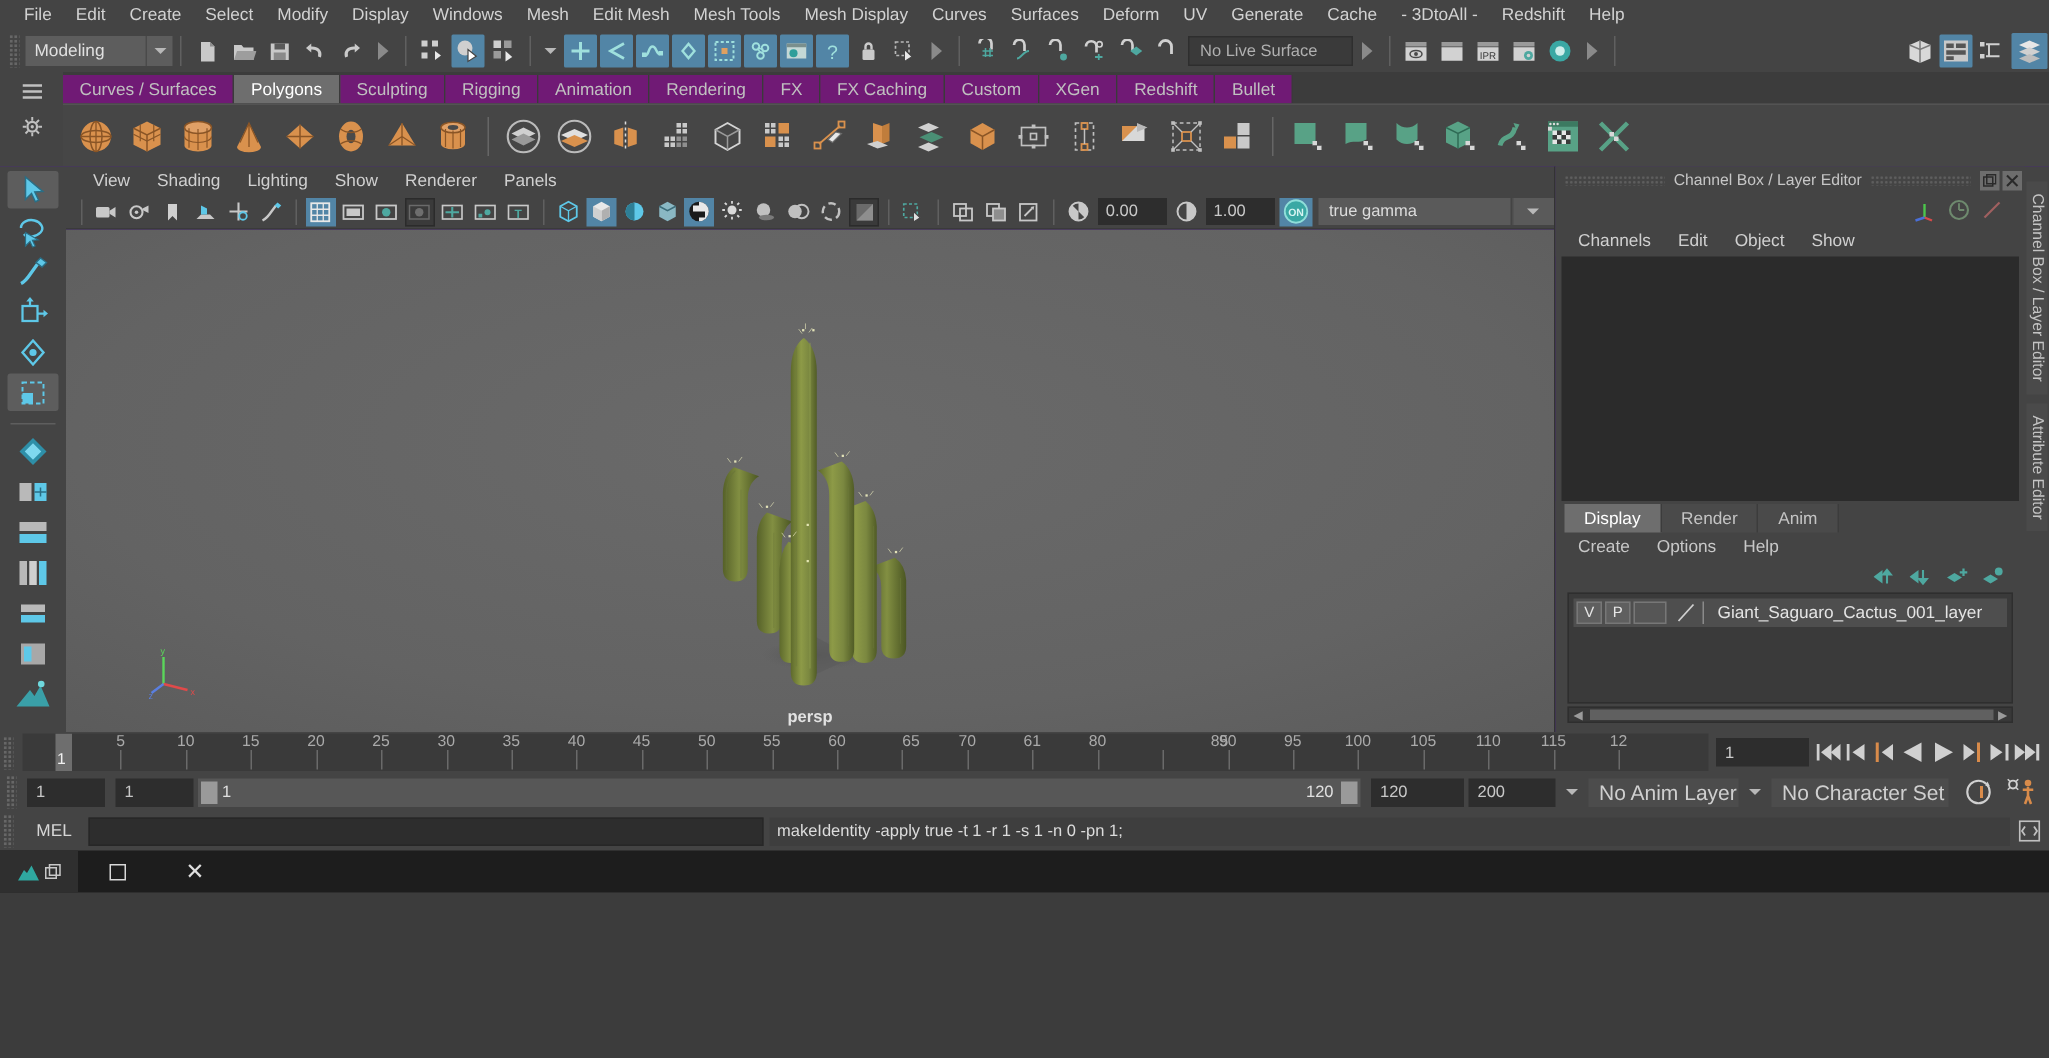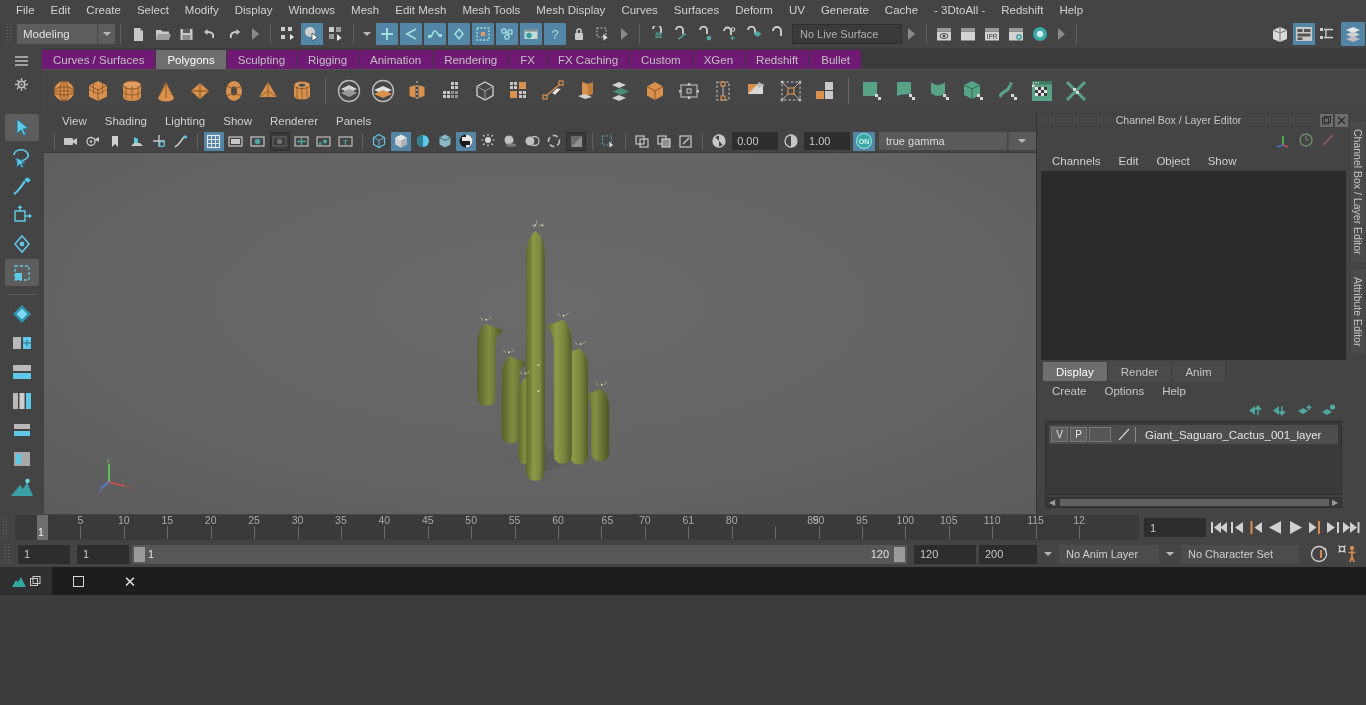--- a/index.html
+++ b/index.html
@@ -136,21 +136,21 @@
   .tl-cursor-lbl { position:absolute; top:11px; font-size:10.5px; color:#f0f0f0; }
   .tl-frame { width:62px;height:19px;background:#2d2d2d;color:#ccc;font-size:11px;display:flex;align-items:center;padding-left:6px;margin:0 5px; }
   .tl-transport { display:flex; align-items:center; gap:3px; padding-right:6px; }
 
   
   .range-wrap { flex:0 0 26px; background:#444444; display:flex; align-items:center; padding-left:4px; gap:3px; }
   .rfield { height:19px; background:#2d2d2d; color:#c8c8c8; font-size:11px; display:flex; align-items:center; padding-left:6px; }
   .range-slider { flex:1; height:19px; background:#575757; position:relative; display:flex; align-items:center; }
   .rs-handle { width:11px;height:15px;background:#9a9a9a;position:absolute; }
   .rs-lbl { position:absolute; font-size:11px; color:#e0e0e0; }
-  .combo { height:19px; background:#4c4c4c; color:#cfcfcf; font-size:11px; display:flex; align-items:center; padding-left:7px; }
+  .combo { height:19px; background:#4c4c4c; color:#cfcfcf; font-size:14px; display:flex; align-items:center; padding-left:7px; }
   .combo-arrow { width:16px;height:19px;display:flex;align-items:center;justify-content:center; }
 
   
   .cmd-wrap { flex:0 0 26px; background:#444444; display:flex; align-items:center; gap:0; }
   .mel-lbl { width:46px; text-align:center; font-size:11.5px; color:#d6d6d6; }
   .cmd-in { width:450px; height:19px; background:#2d2d2d; border:1px solid #272727; }
   .cmd-out { flex:1; height:19px; background:#3e3e3e; color:#dcdcdc; font-size:11px; display:flex; align-items:center; padding-left:5px; margin-left:4px; }
   .cmd-btn { width:20px;height:20px;display:flex;align-items:center;justify-content:center;margin:0 3px; }
 
   
@@ -1144,20 +1144,21 @@
 
         <svg class="axis-gizmo" viewBox="0 0 40 40">
           <path d="M10 30 L10 12" stroke="#5bd65b" stroke-width="1.6"></path>
           <path d="M10 30 L26 34" stroke="#e04a4a" stroke-width="1.6"></path>
           <path d="M10 30 L2 36" stroke="#5a7fe0" stroke-width="1.6"></path>
           <text x="8" y="10" font-size="6" fill="#5bd65b" font-family="Liberation Sans">y</text>
           <text x="28" y="37" font-size="6" fill="#e04a4a" font-family="Liberation Sans">x</text>
           <text x="0" y="40" font-size="6" fill="#5a7fe0" font-family="Liberation Sans">z</text>
         </svg>
 
+        <div class="vp-label">persp</div>
       </div>
     </div>
 
     <div class="rightcol">
       <div class="cb-title">
         <div class="dotfill"></div>
         <span>Channel Box / Layer Editor</span>
         <div class="dotfill"></div>
         <div class="winbtn">
           <svg width="9" height="9" viewBox="0 0 9 9">
@@ -1364,20 +1365,32 @@
       <path d="M17 3l1.5 3h-3z" fill="#d0d0d0"></path>
     </svg>
     <svg width="24" height="20" viewBox="0 0 24 20" style="margin-left:3px;margin-right:6px">
       <circle cx="6" cy="5" r="2.6" fill="none" stroke="#d0d0d0" stroke-width="1.3"></circle>
       <path d="M4 3l-1.5-1.5M8 3l1.5-1.5M4 7l-1.5 1.5M8 7l1.5 1.5" stroke="#d0d0d0" stroke-width="1.1"></path>
       <circle cx="16" cy="4" r="2.2" fill="#d98b4a"></circle>
       <path d="M16 6.5v6M12.5 8.5h7M14 18l2-5.5 2 5.5" stroke="#d98b4a" stroke-width="1.7" fill="none"></path>
     </svg>
   </div>
 
+  <div class="cmd-wrap">
+    <div class="gripdots" style="margin-left:2px"></div>
+    <div class="mel-lbl">MEL</div>
+    <input class="cmd-in" type="text" value="" style="">
+    <div class="cmd-out">makeIdentity -apply true -t 1 -r 1 -s 1 -n 0 -pn 1;</div>
+    <div class="cmd-btn">
+      <svg width="16" height="16" viewBox="0 0 16 16">
+          <rect x="1.5" y="1.5" width="13" height="13" fill="none" stroke="#c0c0c0" stroke-width="1.1"></rect>
+          <path d="M5 5L3 8l2 3M11 5l2 3-2 3" stroke="#c0c0c0" stroke-width="1.2" fill="none"></path>
+        </svg>
+    </div>
+  </div>
 
   <div class="taskbar">
     <div class="tb-app">
       <svg width="16" height="15" viewBox="0 0 16 15">
           <path d="M1 13h14L10 3l-3 5-2-2z" fill="#2fa8a0"></path>
         </svg>
       <svg width="11" height="11" viewBox="0 0 11 11">
           <rect x="0.5" y="2.5" width="7" height="7" fill="none" stroke="#c8c8c8" stroke-width="1"></rect>
           <rect x="3" y="0.5" width="7" height="7" fill="none" stroke="#c8c8c8" stroke-width="1"></rect>
         </svg>

